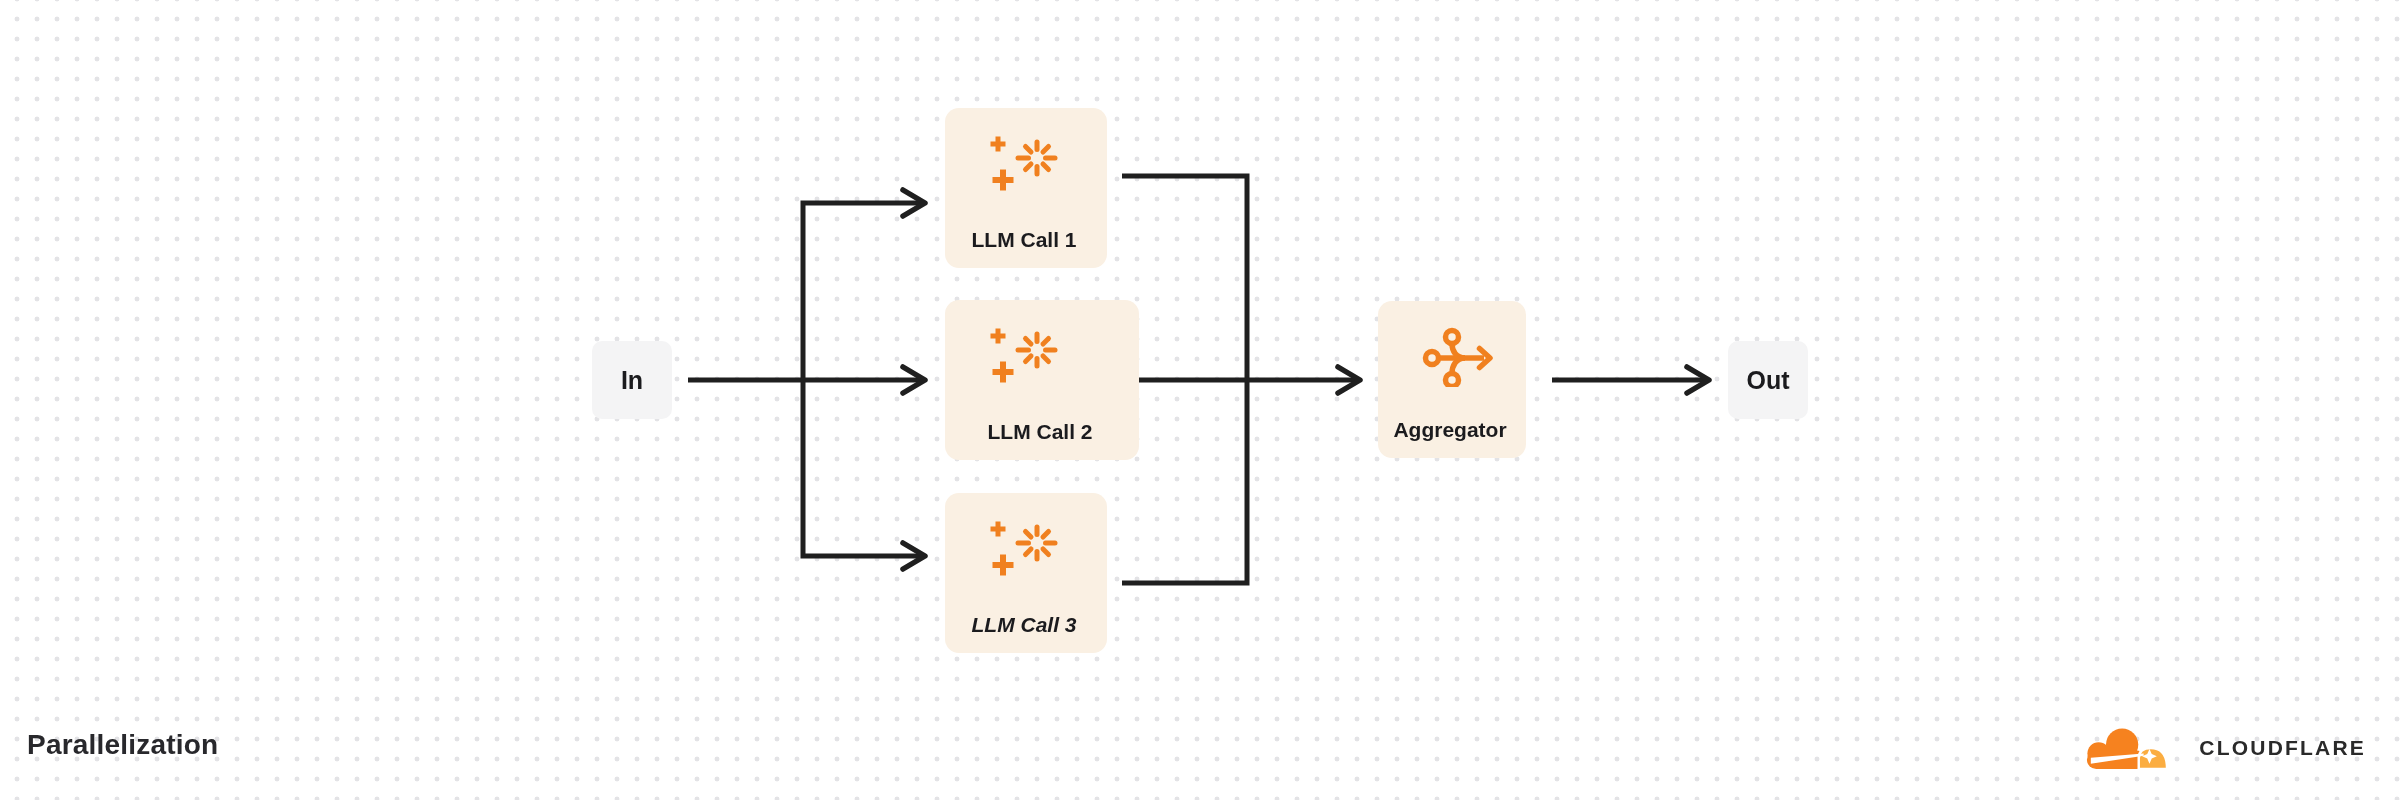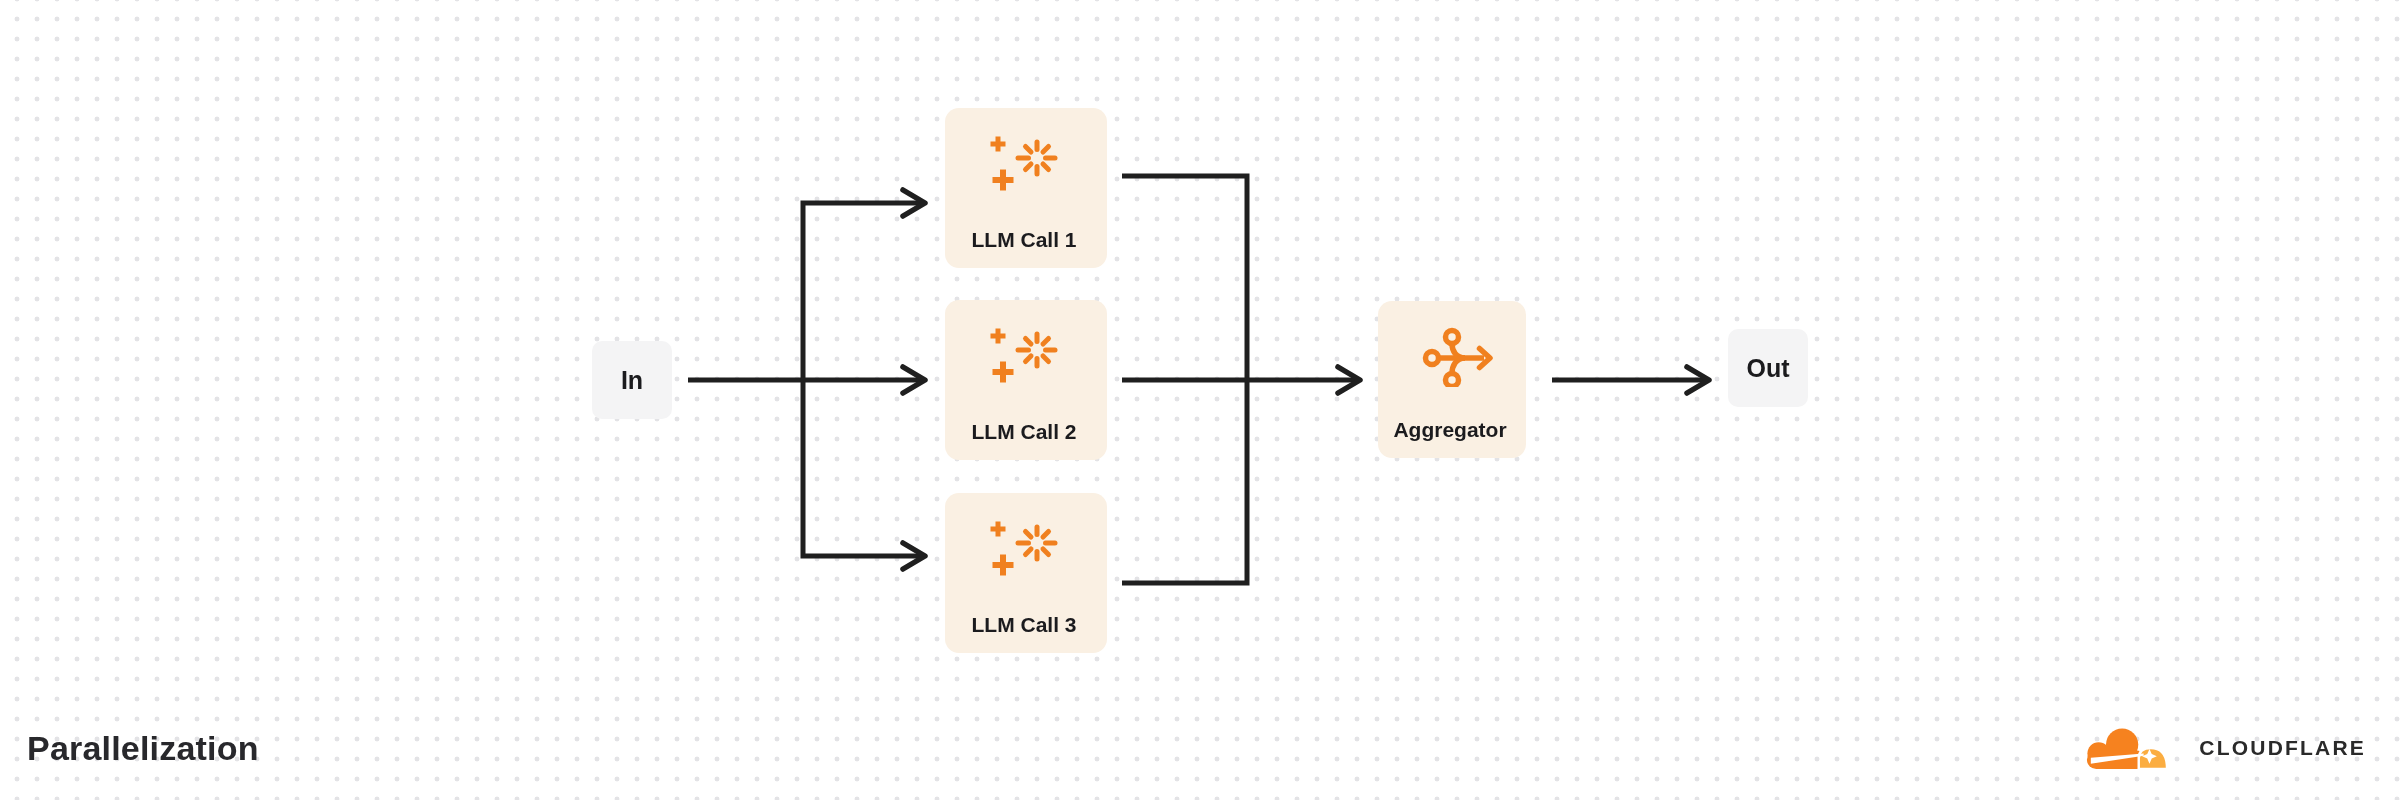--- a/index.html
+++ b/index.html
@@ -41,21 +41,21 @@
   .icon { position: absolute; }
   .sparkle { left: 39px; top: 20px; }
   .merge { left: 42px; top: 24px; }
   .sparkle .ray { stroke: #F0801F; stroke-width: 5; stroke-linecap: round; fill: none; }
   .sparkle .plus { stroke: #F0801F; fill: none; }
   .merge .stroke { stroke: #F0801F; fill: none; stroke-width: 5.5; }
   .merge .head { stroke: #F0801F; fill: none; stroke-width: 5.5; stroke-linecap: round; stroke-linejoin: round; }
 
   .title {
     position: absolute; left: 27px; top: 731px;
-    font-size: 34px; line-height: 1; font-weight: bold;
+    font-size: 28px; line-height: 1; font-weight: bold;
     color: #28282C; letter-spacing: 0.2px;
   }
   .brand {
     position: absolute; right: 34px; bottom: 28px;
     display: flex; align-items: center; gap: 28px;
   }
   .wordmark {
     font-size: 21px; font-weight: bold; letter-spacing: 2.2px;
     color: #2A2A2A; line-height: 1; padding-bottom: 3px;
   }
@@ -97,37 +97,37 @@
       <path class="ray" d="M 59 24 L 64.5 18.5"></path>
       <path class="ray" d="M 47 24 L 41.5 18.5"></path>
       <path class="ray" d="M 59 36 L 64.5 41.5"></path>
       <path class="ray" d="M 47 36 L 41.5 41.5"></path>
       <path class="plus" style="stroke-width:5" d="M 6.5 16 H 21.5 M 14 8.5 V 23.5"></path>
       <path class="plus" style="stroke-width:6" d="M 8.5 52 H 29.5 M 19 41.5 V 62.5"></path>
     </svg>
     <span class="label">LLM Call 1</span>
   </div>
 
-  <div class="node task" style="left:945px; top:300px;">
+  <div class="node task" style="left:945px; top:300px;padding-left:32px;">
     <svg class="icon sparkle" width="84" height="72" viewBox="0 0 84 72">
       <path class="ray" d="M 53 14 V 21.5"></path>
       <path class="ray" d="M 53 38.5 V 46"></path>
       <path class="ray" d="M 61.5 30 H 71"></path>
       <path class="ray" d="M 44.5 30 H 34"></path>
       <path class="ray" d="M 59 24 L 64.5 18.5"></path>
       <path class="ray" d="M 47 24 L 41.5 18.5"></path>
       <path class="ray" d="M 59 36 L 64.5 41.5"></path>
       <path class="ray" d="M 47 36 L 41.5 41.5"></path>
       <path class="plus" style="stroke-width:5" d="M 6.5 16 H 21.5 M 14 8.5 V 23.5"></path>
       <path class="plus" style="stroke-width:6" d="M 8.5 52 H 29.5 M 19 41.5 V 62.5"></path>
     </svg>
     <span class="label">LLM Call 2</span>
   </div>
 
-  <div class="node task" style="left:945px; top:493px;">
+  <div class="node task" style="left:945px; top:493px;font-style:italic;">
     <svg class="icon sparkle" width="84" height="72" viewBox="0 0 84 72">
       <path class="ray" d="M 53 14 V 21.5"></path>
       <path class="ray" d="M 53 38.5 V 46"></path>
       <path class="ray" d="M 61.5 30 H 71"></path>
       <path class="ray" d="M 44.5 30 H 34"></path>
       <path class="ray" d="M 59 24 L 64.5 18.5"></path>
       <path class="ray" d="M 47 24 L 41.5 18.5"></path>
       <path class="ray" d="M 59 36 L 64.5 41.5"></path>
       <path class="ray" d="M 47 36 L 41.5 41.5"></path>
       <path class="plus" style="stroke-width:5" d="M 6.5 16 H 21.5 M 14 8.5 V 23.5"></path>
@@ -142,21 +142,21 @@
       <circle class="stroke" cx="12" cy="33" r="6.5"></circle>
       <circle class="stroke" cx="32" cy="55" r="6.5"></circle>
       <path class="stroke" d="M 19 33 H 64"></path>
       <path class="stroke" d="M 32 18.5 C 32 26 36 33 45 33"></path>
       <path class="stroke" d="M 32 48.5 C 32 41 36 33 45 33"></path>
       <path class="head" d="M 59.5 23.5 L 70 33 L 59.5 42.5"></path>
     </svg>
     <span class="label">Aggregator</span>
   </div>
 
-  <div class="node io" style="left:1728px; top:329px;">
+  <div class="node io" style="left:1728px; top:341px;">
     <span>Out</span>
   </div>
 
   <div class="title">Parallelization</div>
 
   <div class="brand">
     <svg width="88" height="47" viewBox="0 0 90 48">
       <circle cx="16" cy="29" r="11.5" fill="#F6821F"></circle>
       <circle cx="40" cy="20" r="16.5" fill="#F6821F"></circle>
       <rect x="4" y="26" width="61" height="19" rx="9.5" fill="#F6821F"></rect>

